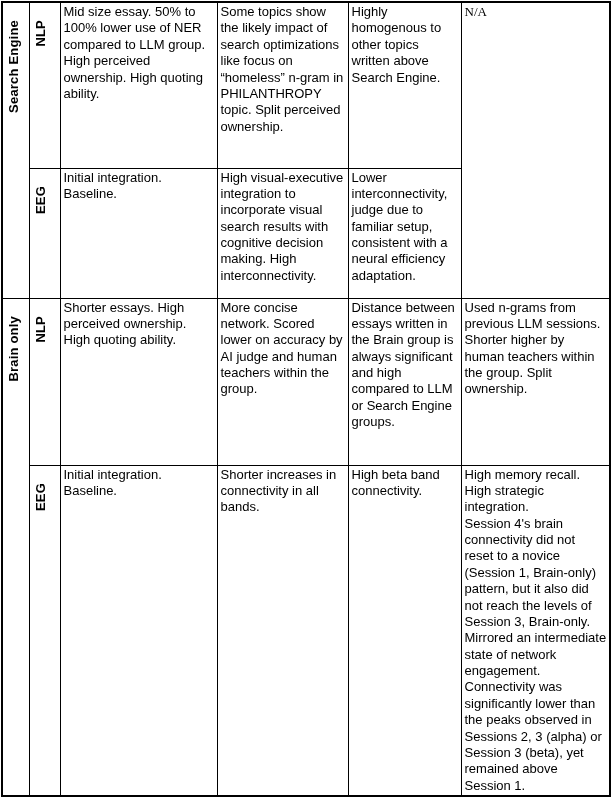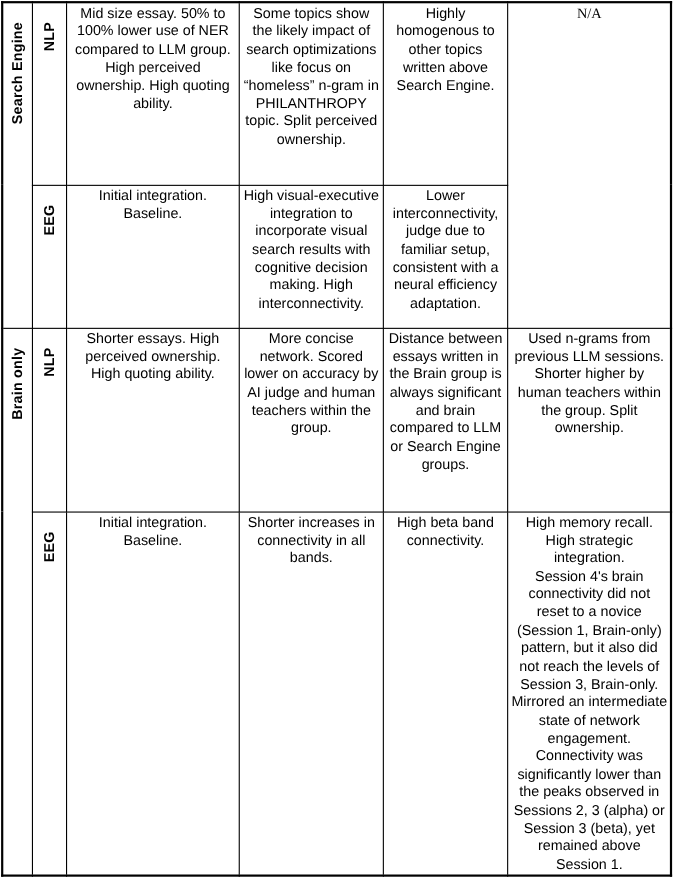--- a/index.html
+++ b/index.html
@@ -17,21 +17,21 @@
     border-collapse: collapse;
     table-layout: fixed;
     width: 609px;
     margin: 1px 0 0 1px;
     border: 2px solid #000000;
   }
   table.results td {
     border: 1px solid #000000;
     padding: 1px 2px 1px 3px;
     vertical-align: top;
-    text-align: center;
+    text-align: left;
     font-size: 13px;
     line-height: 1.26;
     white-space: pre-line;
     overflow: hidden;
     word-wrap: break-word;
   }
   td.group-label, td.sub-label {
     text-align: center;
     vertical-align: middle;
     padding: 0;
@@ -91,21 +91,21 @@
     </tr>
     <tr class="row-b-nlp">
       <td class="group-label" rowspan="2">
         <span class="vlabel">Brain only</span>
       </td>
       <td class="sub-label">
         <span class="vlabel">NLP</span>
       </td>
       <td>Shorter essays. High perceived ownership. High quoting ability.</td>
       <td>More concise network. Scored lower on accuracy by AI judge and human teachers within the group.</td>
-      <td>Distance between essays written in the Brain group is always significant and brain compared to LLM or Search Engine groups.</td>
+      <td>Distance between essays written in the Brain group is always significant and high compared to LLM or Search Engine groups.</td>
       <td>Used n-grams from previous LLM sessions. Shorter higher by human teachers within the group. Split ownership.</td>
     </tr>
     <tr class="row-b-eeg">
       <td class="sub-label">
         <span class="vlabel">EEG</span>
       </td>
       <td>Initial integration. Baseline.</td>
       <td>Shorter increases in connectivity in all bands.</td>
       <td>High beta band connectivity.</td>
       <td>High memory recall.

